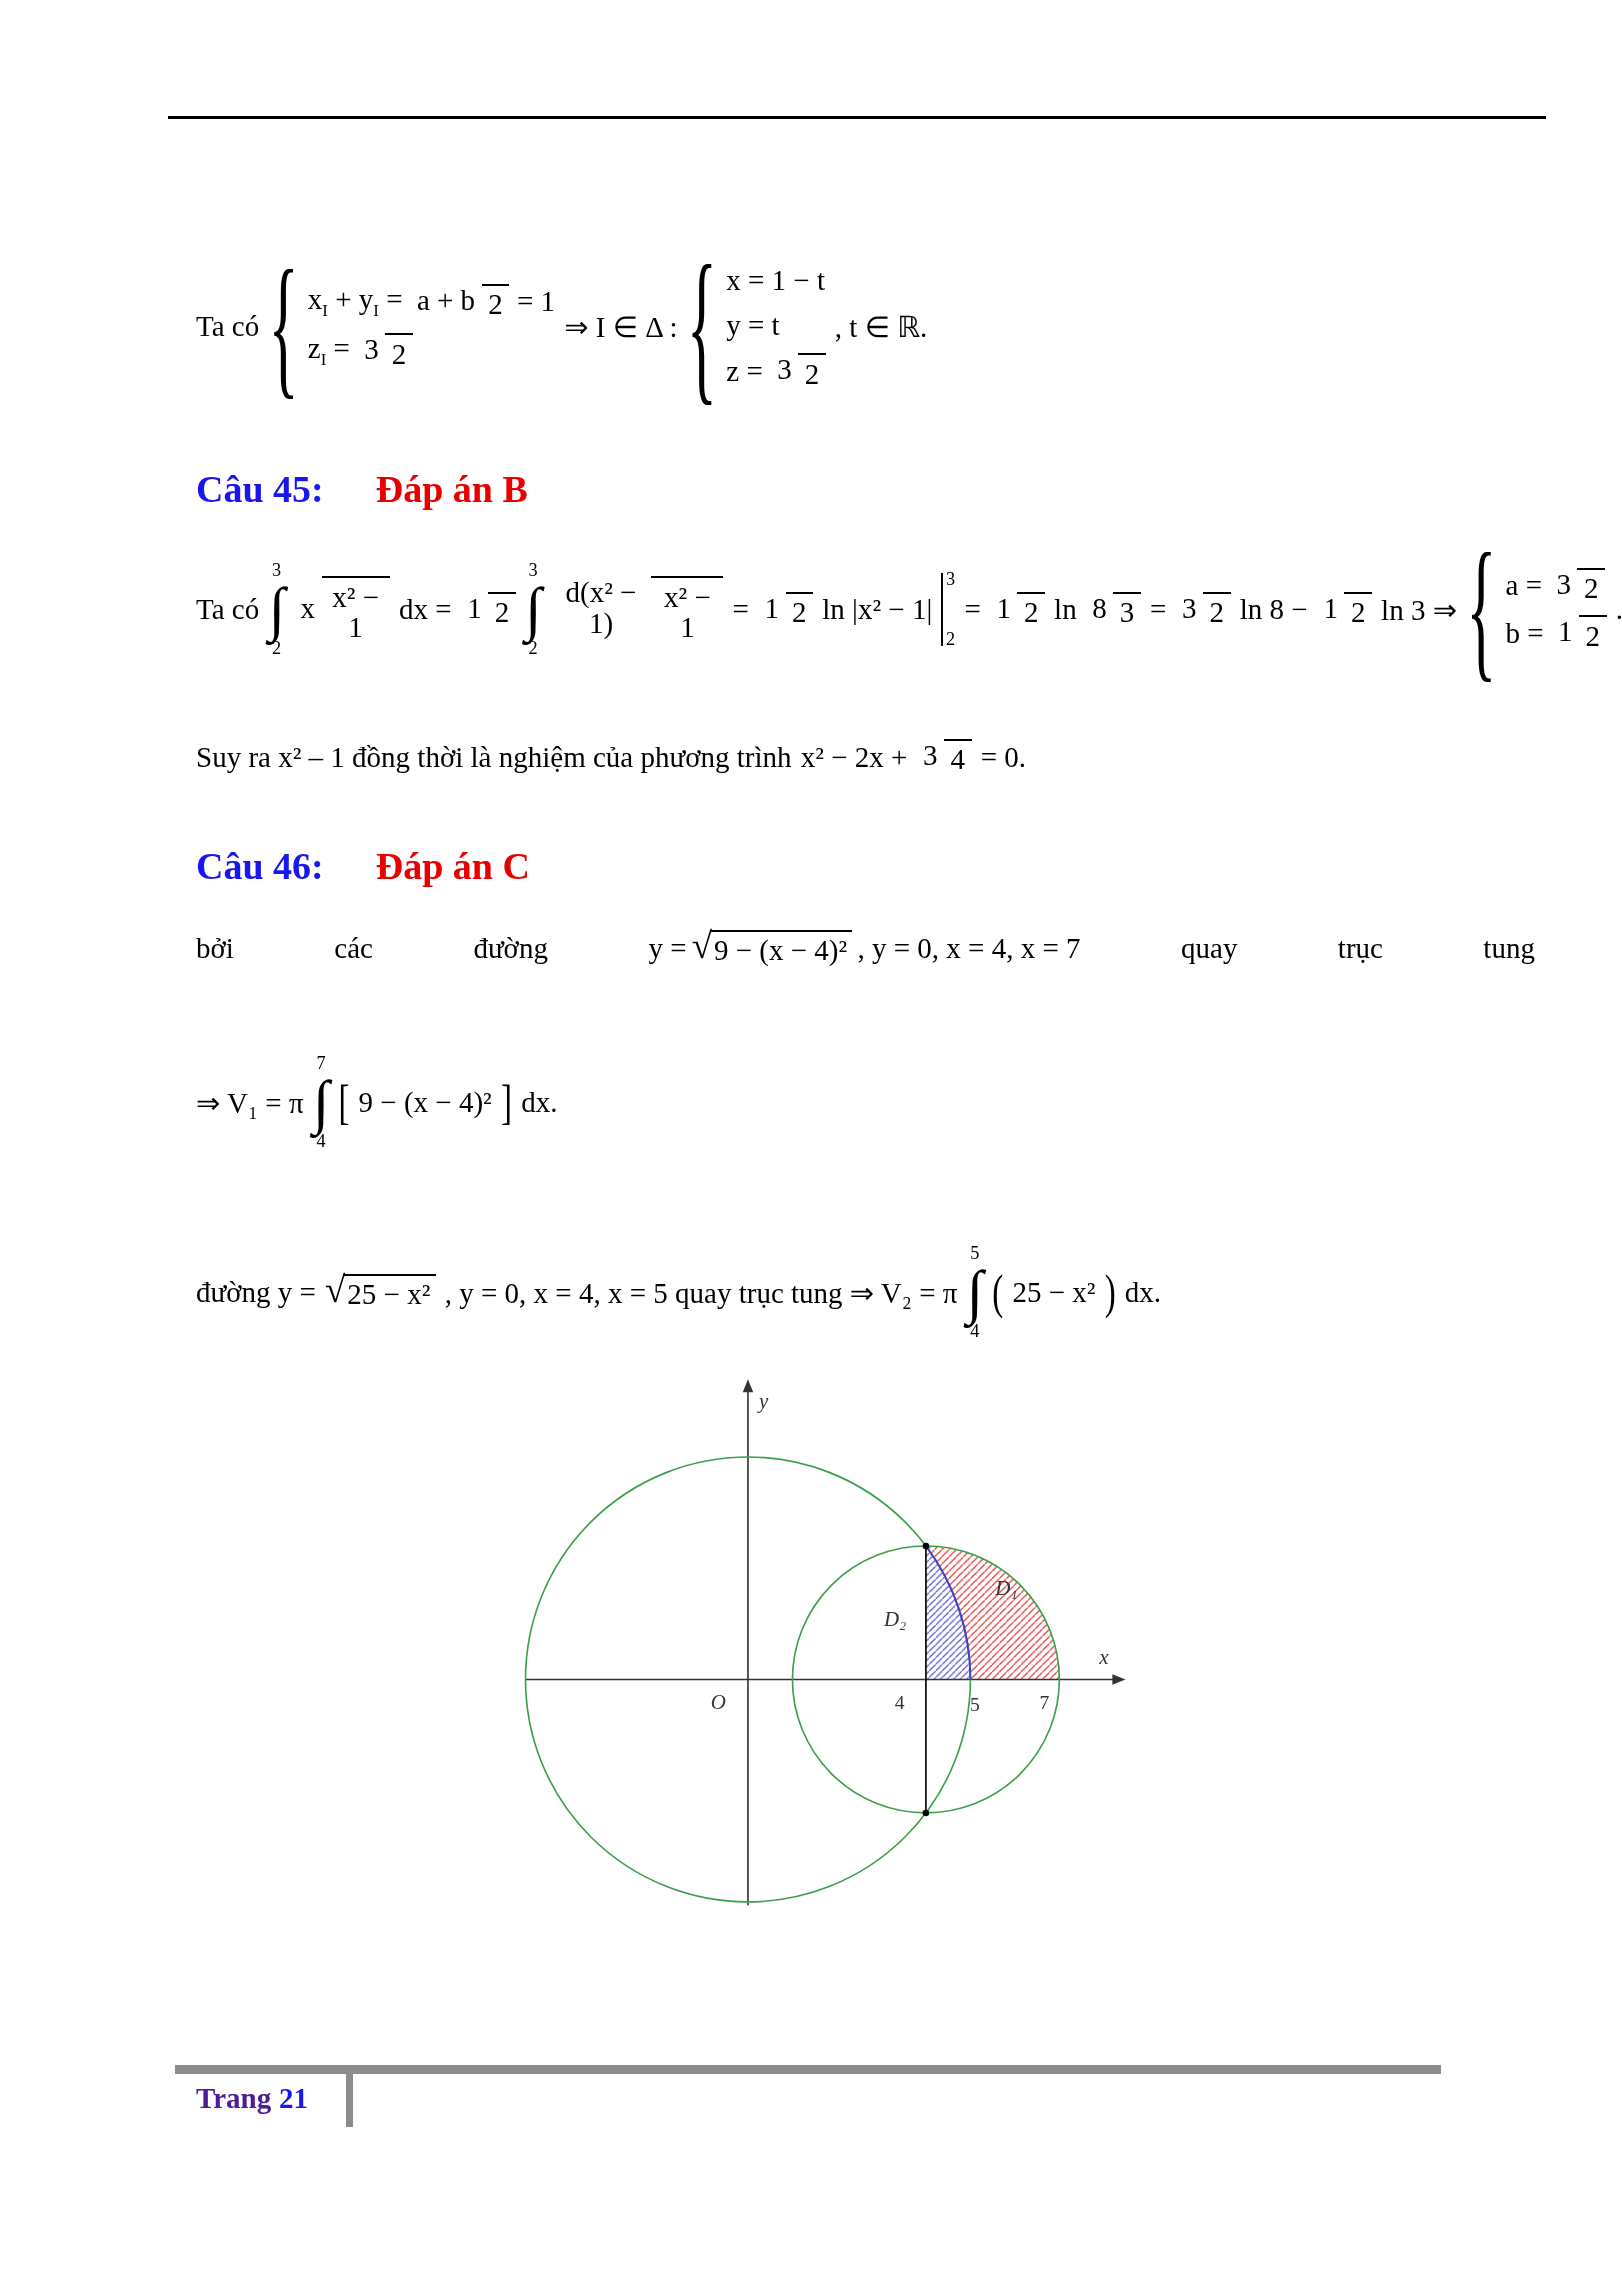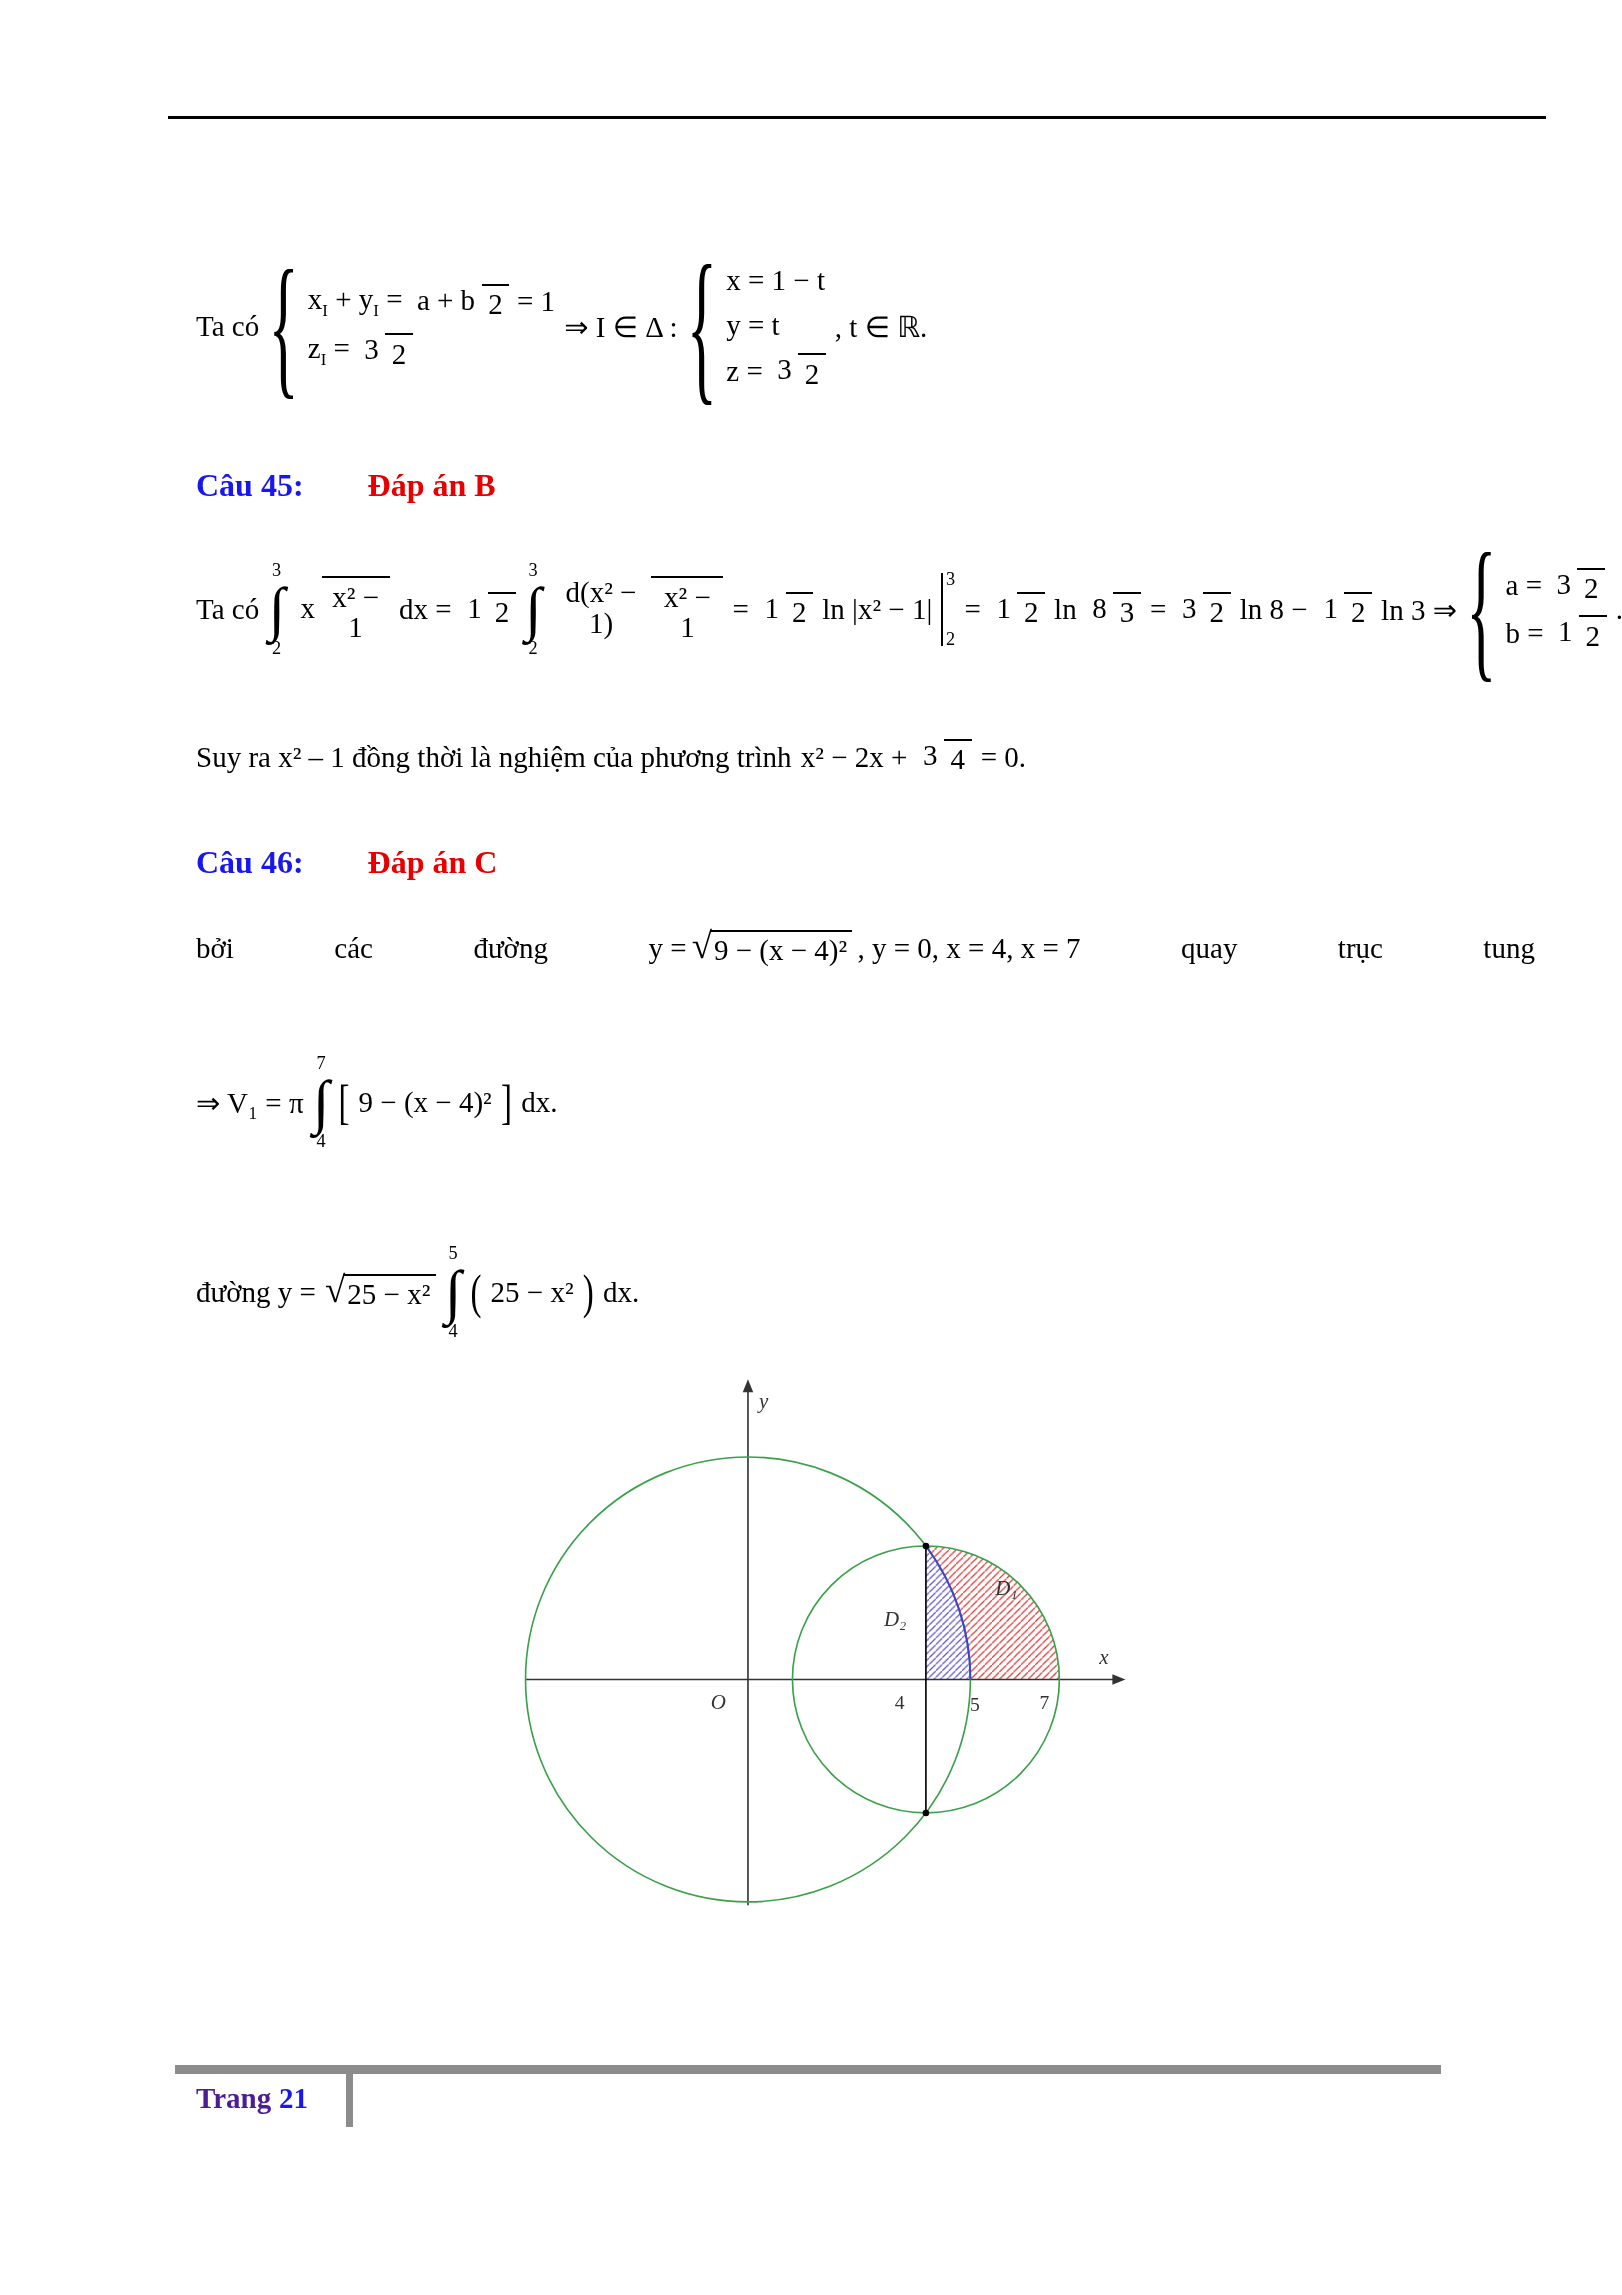--- a/index.html
+++ b/index.html
@@ -31,21 +31,21 @@
   .eval { display:inline-flex; align-items:center; margin-left:0px; }
   .ebar { width:2px; height:73px; background:#000; }
   .elims { display:flex; flex-direction:column; justify-content:space-between; height:81px; padding-left:2.6px; font-size:18.3px; }
 
   .sqrt { display:inline-flex; align-items:flex-start; }
   .surd { font-size:37px; line-height:0.85; margin-right:-2px; }
   .rad  { border-top:2px solid #000; padding:2.6px 5.2px 0 3.9px; }
 
   .bigb { display:inline-block; font-size:33px; line-height:1; transform:scaleY(1.45); transform-origin:center; }
 
-  .heading { position:absolute; left:196px; font-size:32px; font-weight:bold; display:flex; gap:20px; }
+  .heading { position:absolute; left:196px; font-size:38px; font-weight:bold; display:flex; gap:8px; }
   .heading .q { color:#1818ee; }
   .heading .a { color:#e80000;margin-left:44px; }
 
   .pline { position:absolute; left:196px; width:1339px; font-size:29px;
            text-align:justify; text-align-last:justify; }
 
   .jline { position:absolute; left:196px; width:1339px; height:73px; display:flex;
            justify-content:space-between; align-items:center; font-size:29px; }
   .fgroup { display:inline-flex; align-items:center; gap:5.2px; }
 
@@ -251,20 +251,21 @@
     <span class="tok">dx.</span>
   </div>
 
 
   <div class="mblock" id="p2l2">
     <span class="tok">đường y =</span>
     <span class="sqrt">
       <span class="surd">√</span>
       <span class="rad">25 − x²</span>
     </span>
+    <span class="tok">, y = 0, x = 4, x = 5 quay trục tung ⇒ V₂ = π</span>
     <span class="bint">
       <span class="lim">5</span>
       <span class="ig">∫</span>
       <span class="lim">4</span>
     </span>
     <span class="bigb">(</span>
     <span class="tok">25 − x²</span>
     <span class="bigb">)</span>
     <span class="tok">dx.</span>
   </div>

